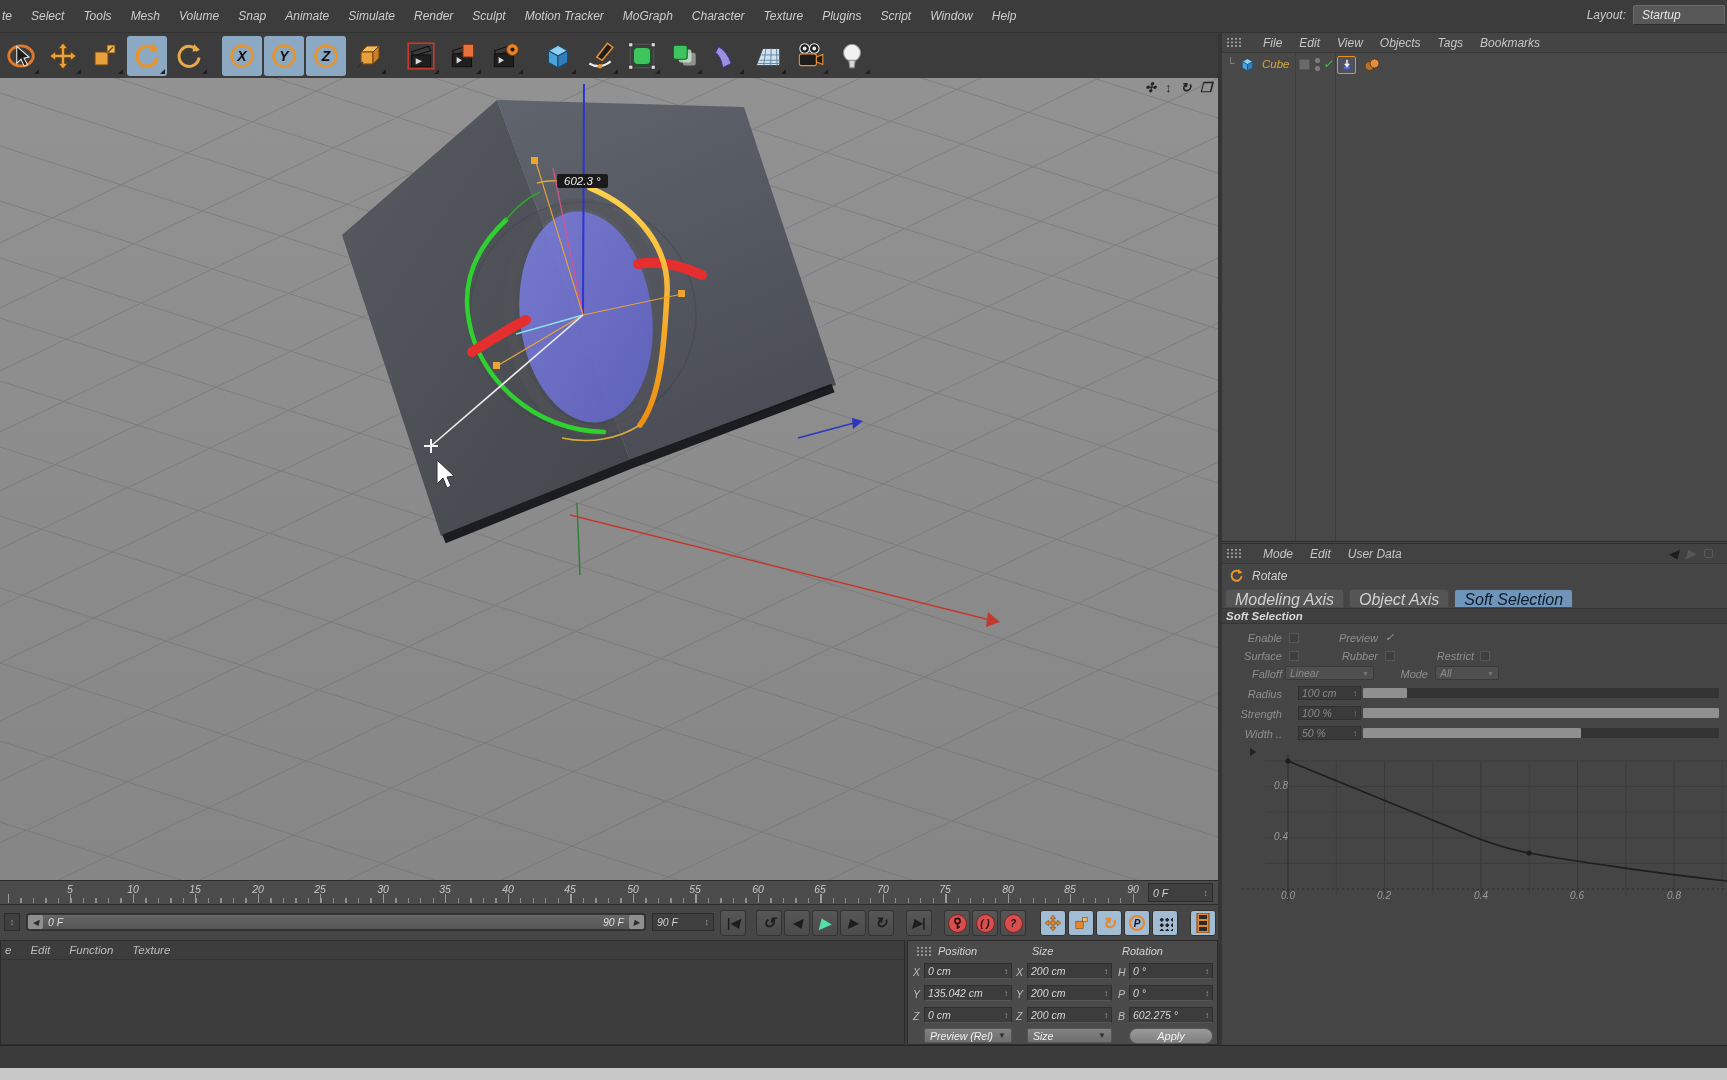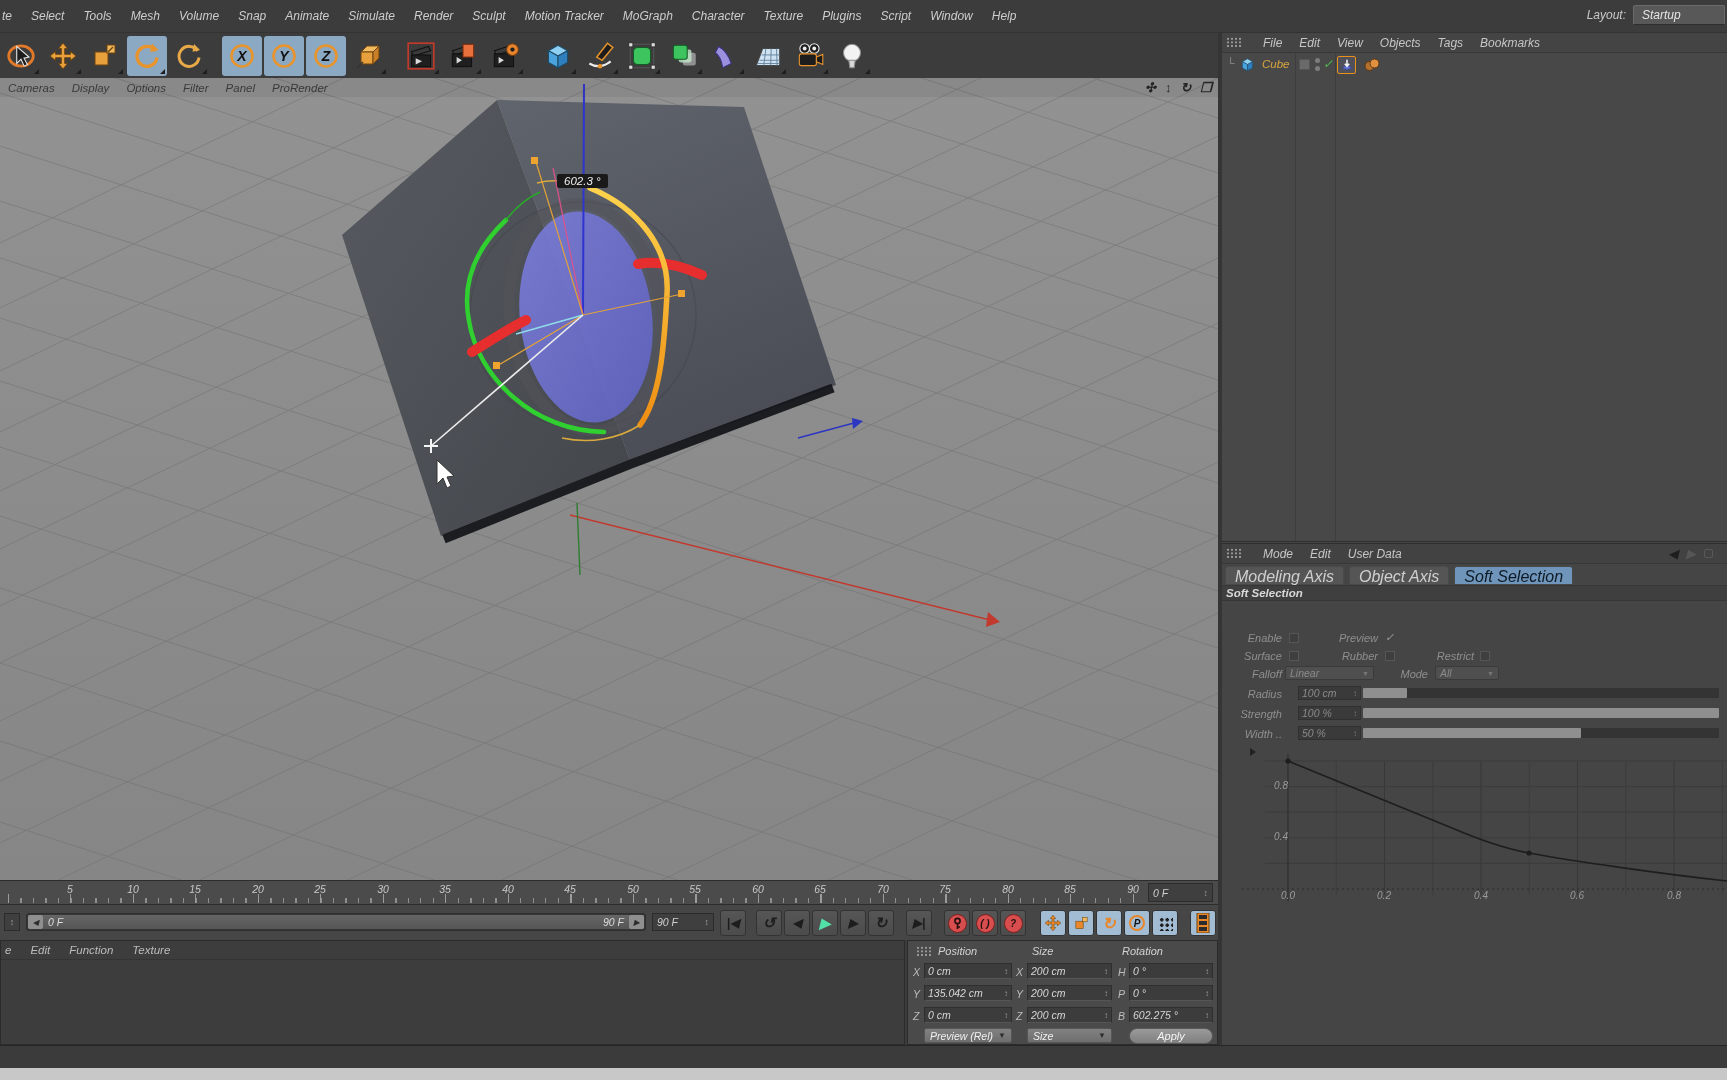--- a/index.html
+++ b/index.html
@@ -409,28 +409,20 @@
           <rect x="493" y="284" width="7" height="7" fill="#f0a430" stroke="none"></rect>
         </g>
         <line x1="583" y1="237" x2="516" y2="256" stroke="#90dcea" stroke-width="1.5"></line>
         <line x1="583" y1="237" x2="431" y2="368" stroke="#ececec" stroke-width="1.6"></line>
         <path d="M424,368 H438 M431,361 V375" stroke="#f4f4f4" stroke-width="2"></path>
       </g>
 
       <polygon points="437,382 437,406 443,400 447,410 451,408 447,399 454,398" fill="#ffffff" stroke="#333" stroke-width="1"></polygon>
     </svg>
 
-    <div class="vp-menu">
-      <span>Cameras</span>
-      <span>Display</span>
-      <span>Options</span>
-      <span>Filter</span>
-      <span>Panel</span>
-      <span>ProRender</span>
-    </div>
     <div class="vp-nav">
       <span>✣</span>
       <span>↕</span>
       <span>↻</span>
       <span>❒</span>
     </div>
     <div class="hud-angle">602.3 °</div>
   </div>
 
   <div class="ruler">
@@ -655,20 +647,27 @@
         <div class="grip"></div>
         <span>Mode</span>
         <span>Edit</span>
         <span>User Data</span>
         <div class="am-hist">
           <span style="color:#1e1e1e;font-size:13px">◀</span>
           <span style="color:#565656;font-size:13px">▶</span>
           <span style="width:9px;height:9px;border:1.5px solid #585858;border-radius:2px;display:inline-block"></span>
         </div>
       </div>
+      <div class="am-toolrow">
+        <svg width="15" height="15" viewBox="0 0 30 30">
+          <path d="M23.5,10 A10,10 0 1 0 25,16.5" fill="none" stroke="#e8942c" stroke-width="4"></path>
+          <path d="M19,2 L27,9.5 L17.5,11.5 Z" fill="#e8942c"></path>
+        </svg>
+        <span>Rotate</span>
+      </div>
       <div class="am-tabs">
         <div class="am-tab">Modeling Axis</div>
         <div class="am-tab">Object Axis</div>
         <div class="am-tab active">Soft Selection</div>
       </div>
       <div class="am-sechdr">Soft Selection</div>
 
       <span class="am-lab" style="left:4px;top:88px;width:56px">Enable</span>
       <div class="am-cb" style="left:67px;top:89px"></div>
       <span class="am-lab" style="left:100px;top:88px;width:56px">Preview</span>

